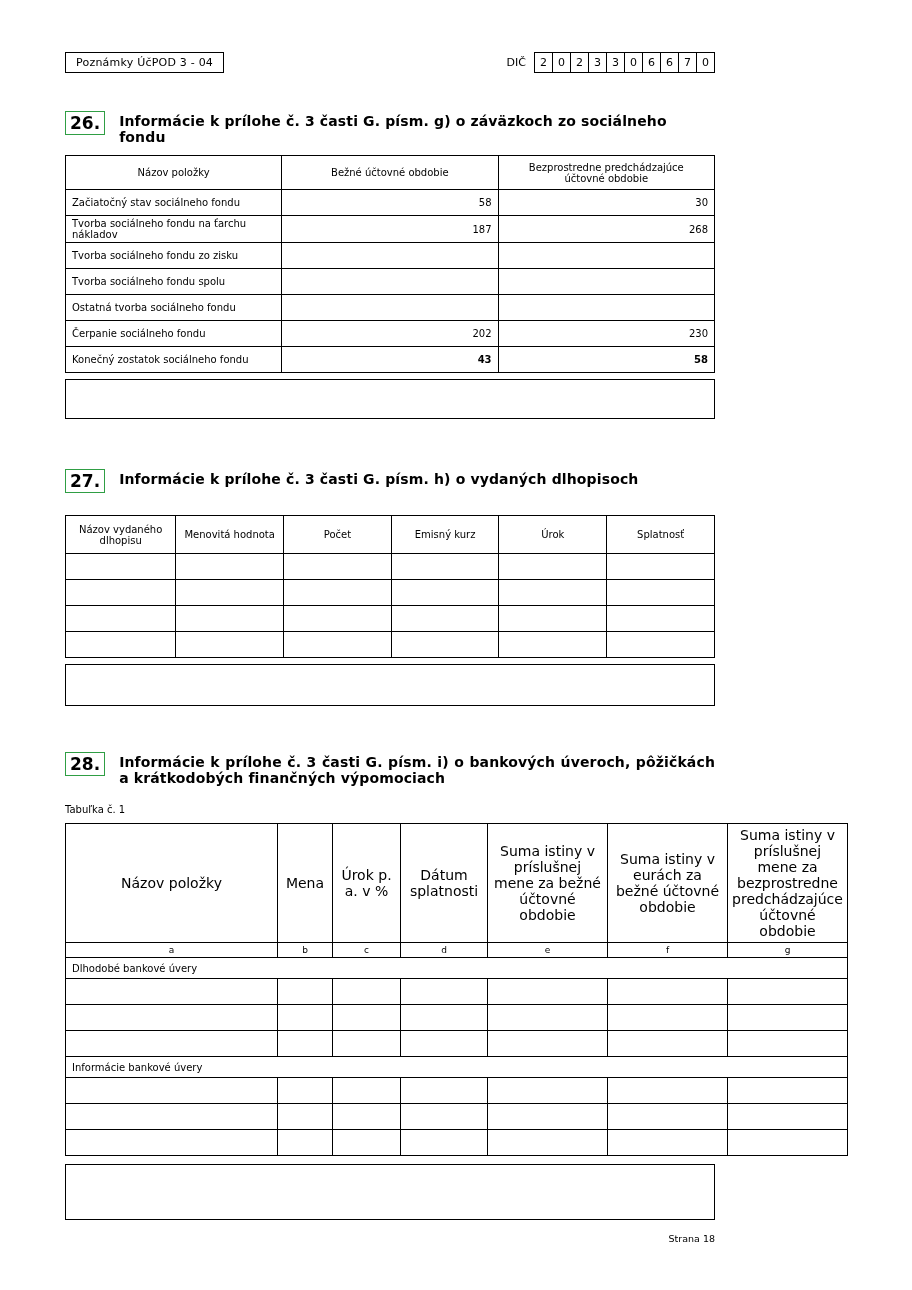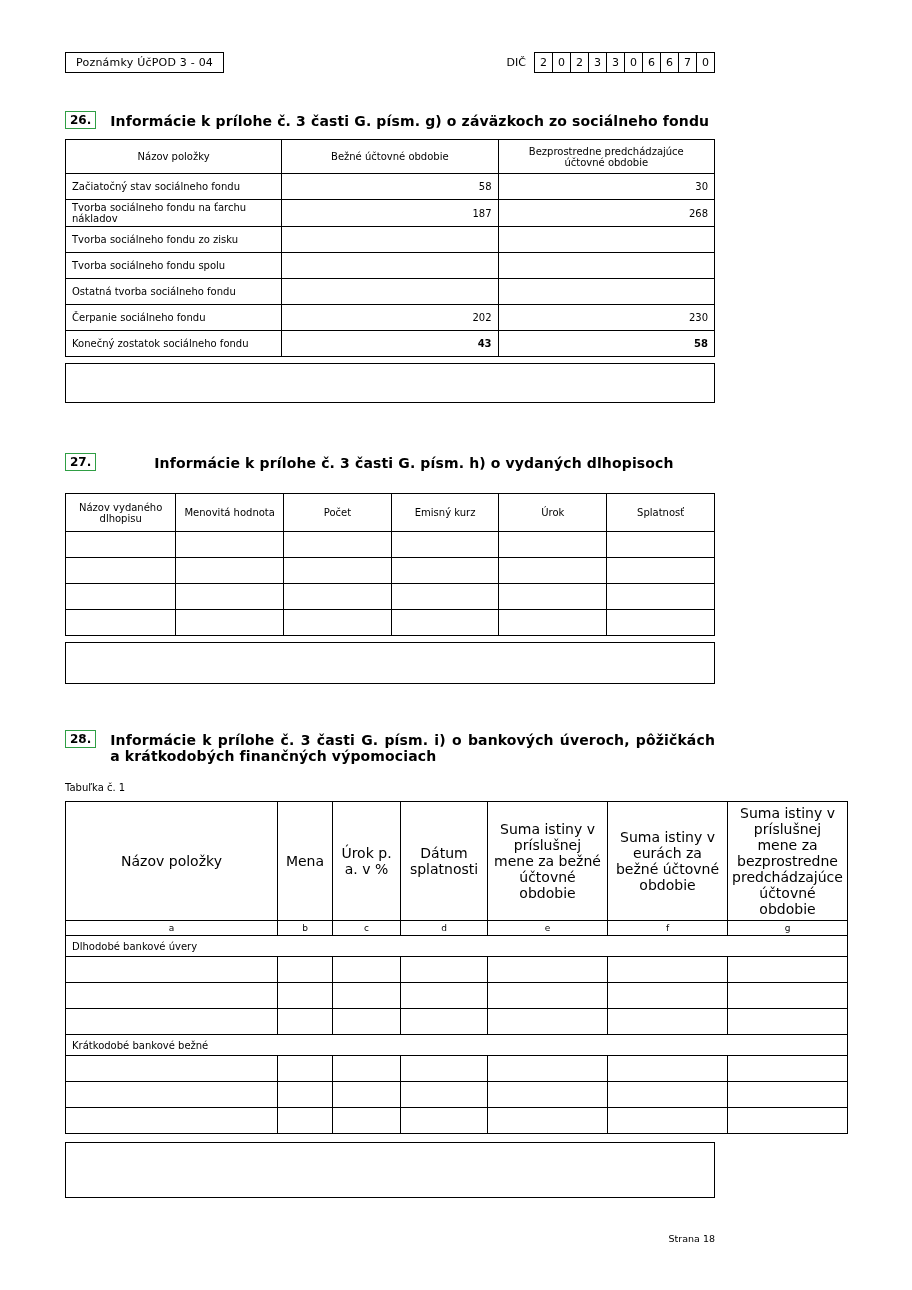--- a/index.html
+++ b/index.html
@@ -32,21 +32,21 @@
     display: flex; align-items: center; justify-content: center;
     font-size: 11px;
   }
   .dic-box:first-child { margin-left: 0; }
 
   
   .section-heading { display: flex; align-items: flex-start; margin-top: 38px; }
   .section-number {
     border: 1px solid #2f9e44;
     padding: 1px 4px;
-    font-size: 12px;
+    font-size: 17px;
     font-weight: bold;
     margin-right: 14px;
     flex: 0 0 auto;
   }
   .section-title {
     font-size: 14px;
     font-weight: bold;
     padding-top: 2px;
     letter-spacing: 0.01em;
     flex: 1 1 auto;
@@ -65,21 +65,21 @@
   .t26 td { height: 26px; }
   .t26 td.name { text-align: left; }
   .t26 td.val { text-align: right; }
   .t26 tr.last td.val { font-weight: bold; }
 
   .note-box { border: 1px solid #000; margin-top: 6px; }
   .note-box.h40 { height: 40px; }
   .note-box.h42 { height: 42px; }
   .note-box.h56 { height: 56px; }
 
-  .sec27-heading { margin-top: 50px; gap: 44px; }
+  .sec27-heading { margin-top: 50px; }
   .t27 { margin-top: 22px; }
   .t27 th { height: 38px; }
   .t27 td { height: 26px; }
 
   .sec28-heading { margin-top: 46px; }
   .table-label { font-size: 10px; margin-top: 18px; }
   .t28 { margin-top: 8px; }
   .t28 th { height: 80px; font-size: 14px; padding: 3px 4px; }
   .t28 tr.letters td { height: 15px; font-size: 9px; text-align: center; padding: 0 4px; }
   .t28 tr.group td { height: 21px; text-align: left; }
@@ -300,21 +300,21 @@
       <tr class="data">
         <td></td>
           <td></td>
           <td></td>
           <td></td>
           <td></td>
           <td></td>
           <td></td>
       </tr>
       <tr class="group">
-        <td colspan="7">Krátkodobé bankové bežné</td>
+        <td colspan="7">Informácie bankové úvery</td>
       </tr>
       <tr class="data">
         <td></td>
           <td></td>
           <td></td>
           <td></td>
           <td></td>
           <td></td>
           <td></td>
       </tr>

